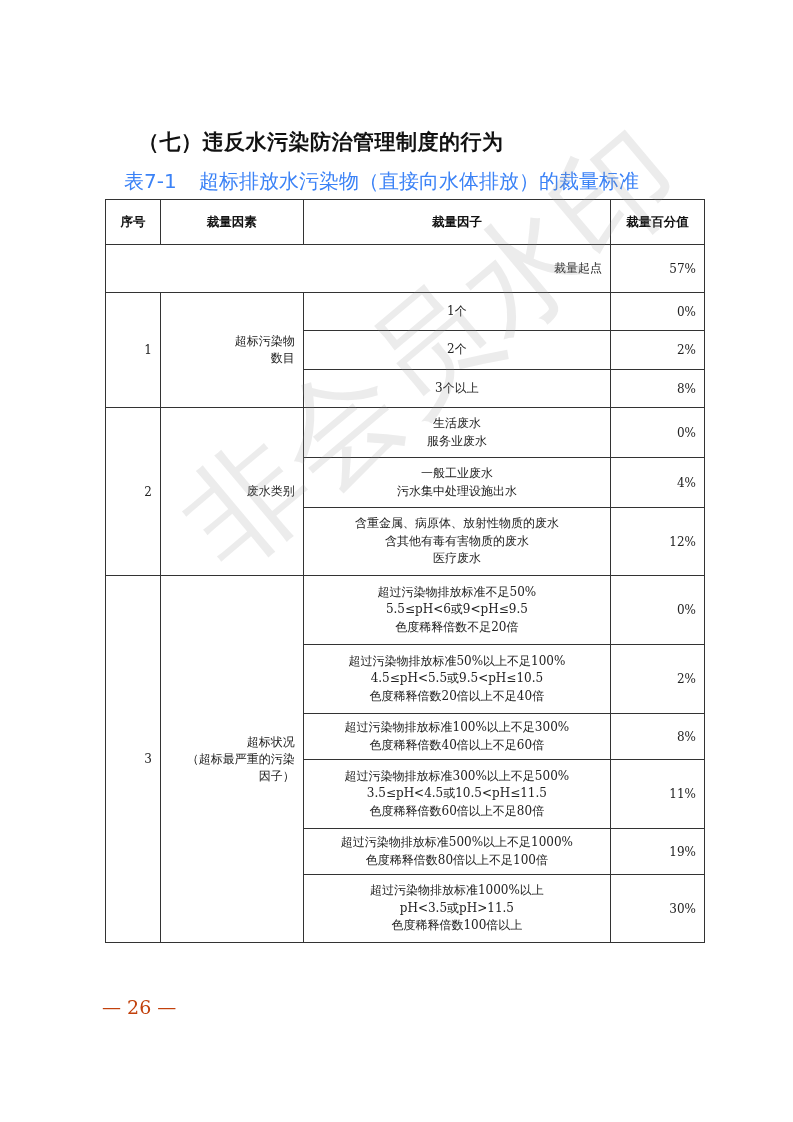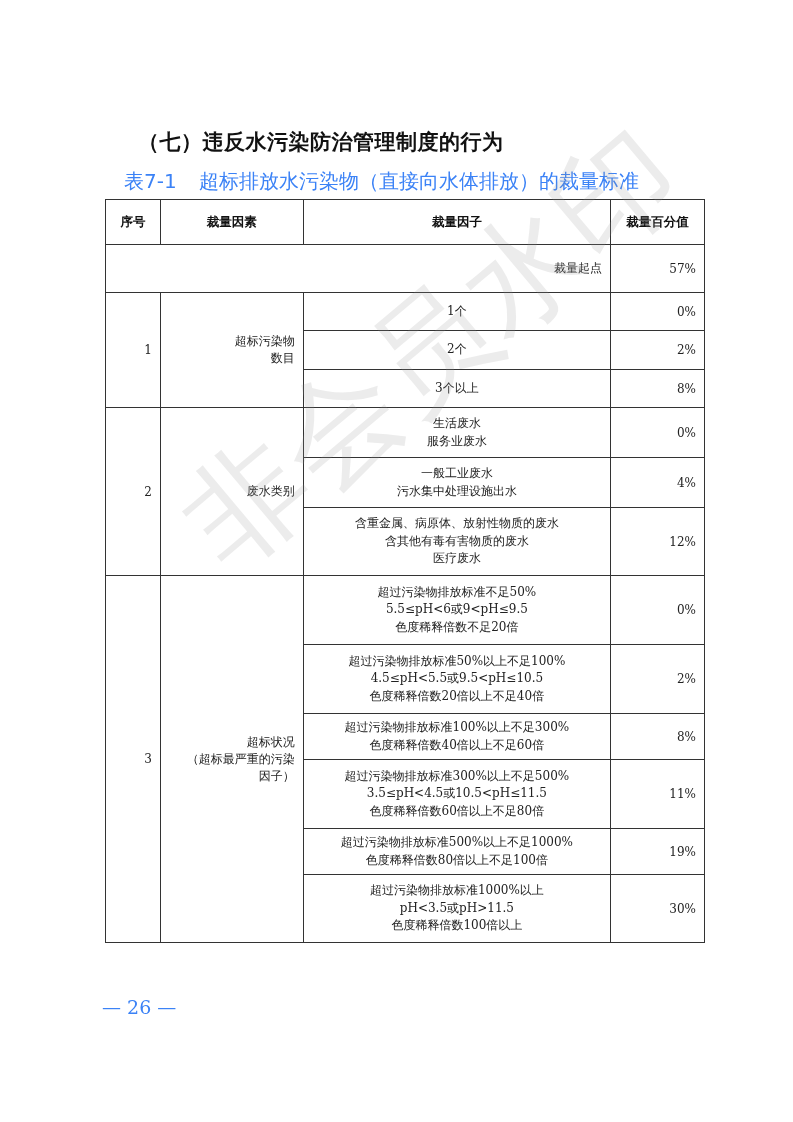--- a/index.html
+++ b/index.html
@@ -33,21 +33,21 @@
   td.l { text-align: center; line-height: 17.5px; }
   td .line { display: block; }
   .watermark {
     position: absolute; left: 150px; top: 480px; z-index: 2; pointer-events: none;
     font-family: "DejaVu Sans", "Liberation Sans", sans-serif;
     font-size: 120px; color: rgba(150,150,150,0.18);
     transform: rotate(-40deg); transform-origin: left top; white-space: nowrap;
   }
   .page-number {
     position: absolute; left: 102px; top: 996px;
-    font-family: "DejaVu Serif", "Liberation Serif", serif; font-size: 19px; color: #3b82f6;
+    font-family: "DejaVu Serif", "Liberation Serif", serif; font-size: 19px; color: #c2410c;
   }
 </style>
 </head>
 <body>
 
 <div class="section-title">（七）违反水污染防治管理制度的行为</div>
 <div class="table-caption">
   <span class="num">表7-1</span>
   <span>超标排放水污染物（直接向水体排放）的裁量标准</span>
 </div>

